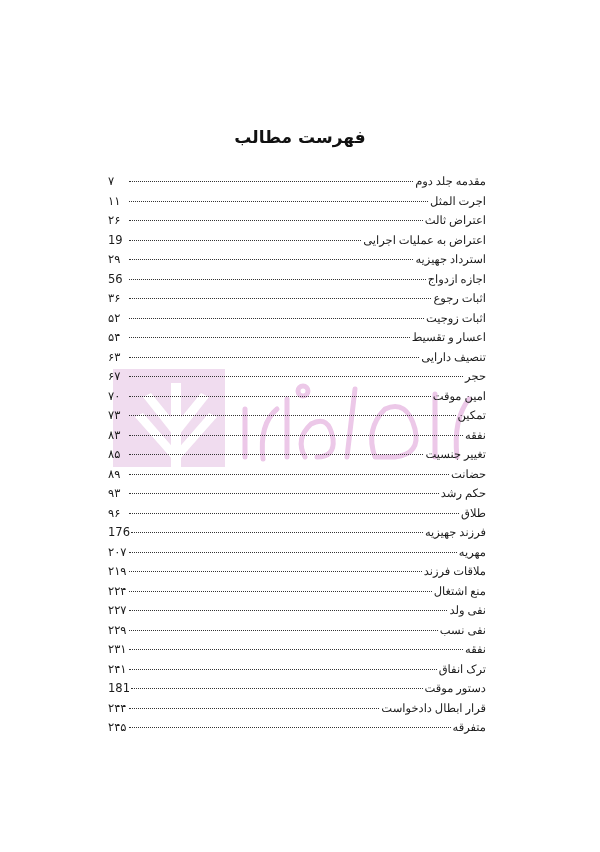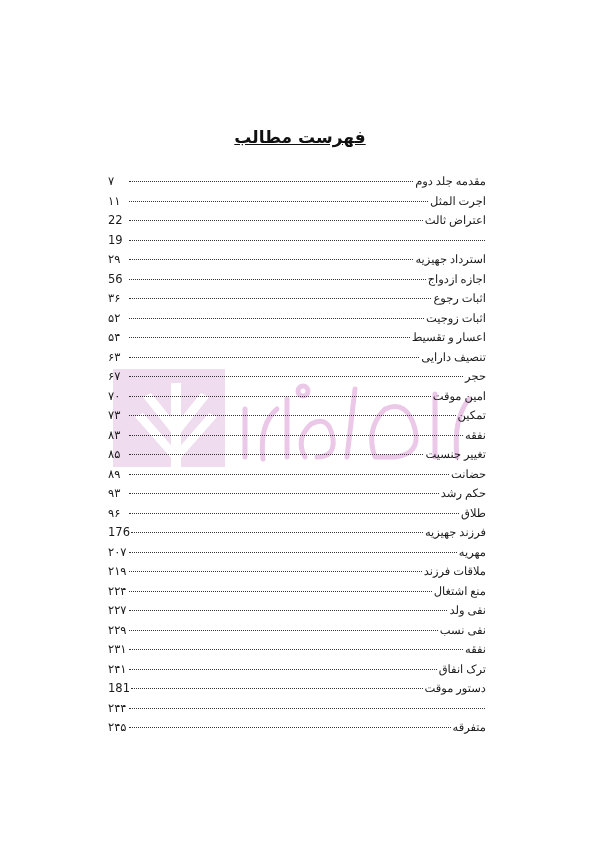--- a/index.html
+++ b/index.html
@@ -2,21 +2,21 @@
 <html><head>
   <meta charset="utf-8">
   <style>
     html, body { margin: 0; padding: 0; }
     body {
       width: 600px; height: 852px; background: #ffffff; position: relative; overflow: hidden;
       font-family: "DejaVu Sans", sans-serif; color: #1a1a1a;
     }
     .page-title {
       position: absolute; top: 127px; left: 0; width: 600px; text-align: center;
-      font-size: 17px; font-weight: bold; direction: rtl; color: #111; text-decoration: underline;
+      font-size: 17px; font-weight: bold; direction: rtl; color: #111;
     }
     .watermark {
       position: absolute; left: 113px; top: 369px; width: 372px; height: 98px;
       background: #f0dcef; z-index: 0;
     }
     .wm-logo { position: absolute; left: 0; top: 0; width: 112px; height: 98px; }
     .wm-letters {
       position: absolute; left: 112px; top: 0; width: 260px; height: 98px;
       background: #ffffff;
     }
@@ -70,23 +70,24 @@
       <span class="toc-page">۷</span>
     </li>
     <li class="toc-row">
       <span class="toc-label">اجرت المثل</span>
       <span class="toc-dots"></span>
       <span class="toc-page">۱۱</span>
     </li>
     <li class="toc-row">
       <span class="toc-label">اعتراض ثالث</span>
       <span class="toc-dots"></span>
-      <span class="toc-page">22</span>
-    </li>
-    <li class="toc-row">
+      <span class="toc-page">۲۶</span>
+    </li>
+    <li class="toc-row">
+      <span class="toc-label">اعتراض به عملیات اجرایی</span>
       <span class="toc-dots"></span>
       <span class="toc-page">19</span>
     </li>
     <li class="toc-row">
       <span class="toc-label">استرداد جهیزیه</span>
       <span class="toc-dots"></span>
       <span class="toc-page">۲۹</span>
     </li>
     <li class="toc-row">
       <span class="toc-label">اجازه ازدواج</span>
@@ -192,20 +193,21 @@
       <span class="toc-label">ترک انفاق</span>
       <span class="toc-dots"></span>
       <span class="toc-page">۲۴۱</span>
     </li>
     <li class="toc-row">
       <span class="toc-label">دستور موقت</span>
       <span class="toc-dots"></span>
       <span class="toc-page">181</span>
     </li>
     <li class="toc-row">
+      <span class="toc-label">قرار ابطال دادخواست</span>
       <span class="toc-dots"></span>
       <span class="toc-page">۲۴۴</span>
     </li>
     <li class="toc-row">
       <span class="toc-label">متفرقه</span>
       <span class="toc-dots"></span>
       <span class="toc-page">۲۴۵</span>
     </li>
   </ul>
 

